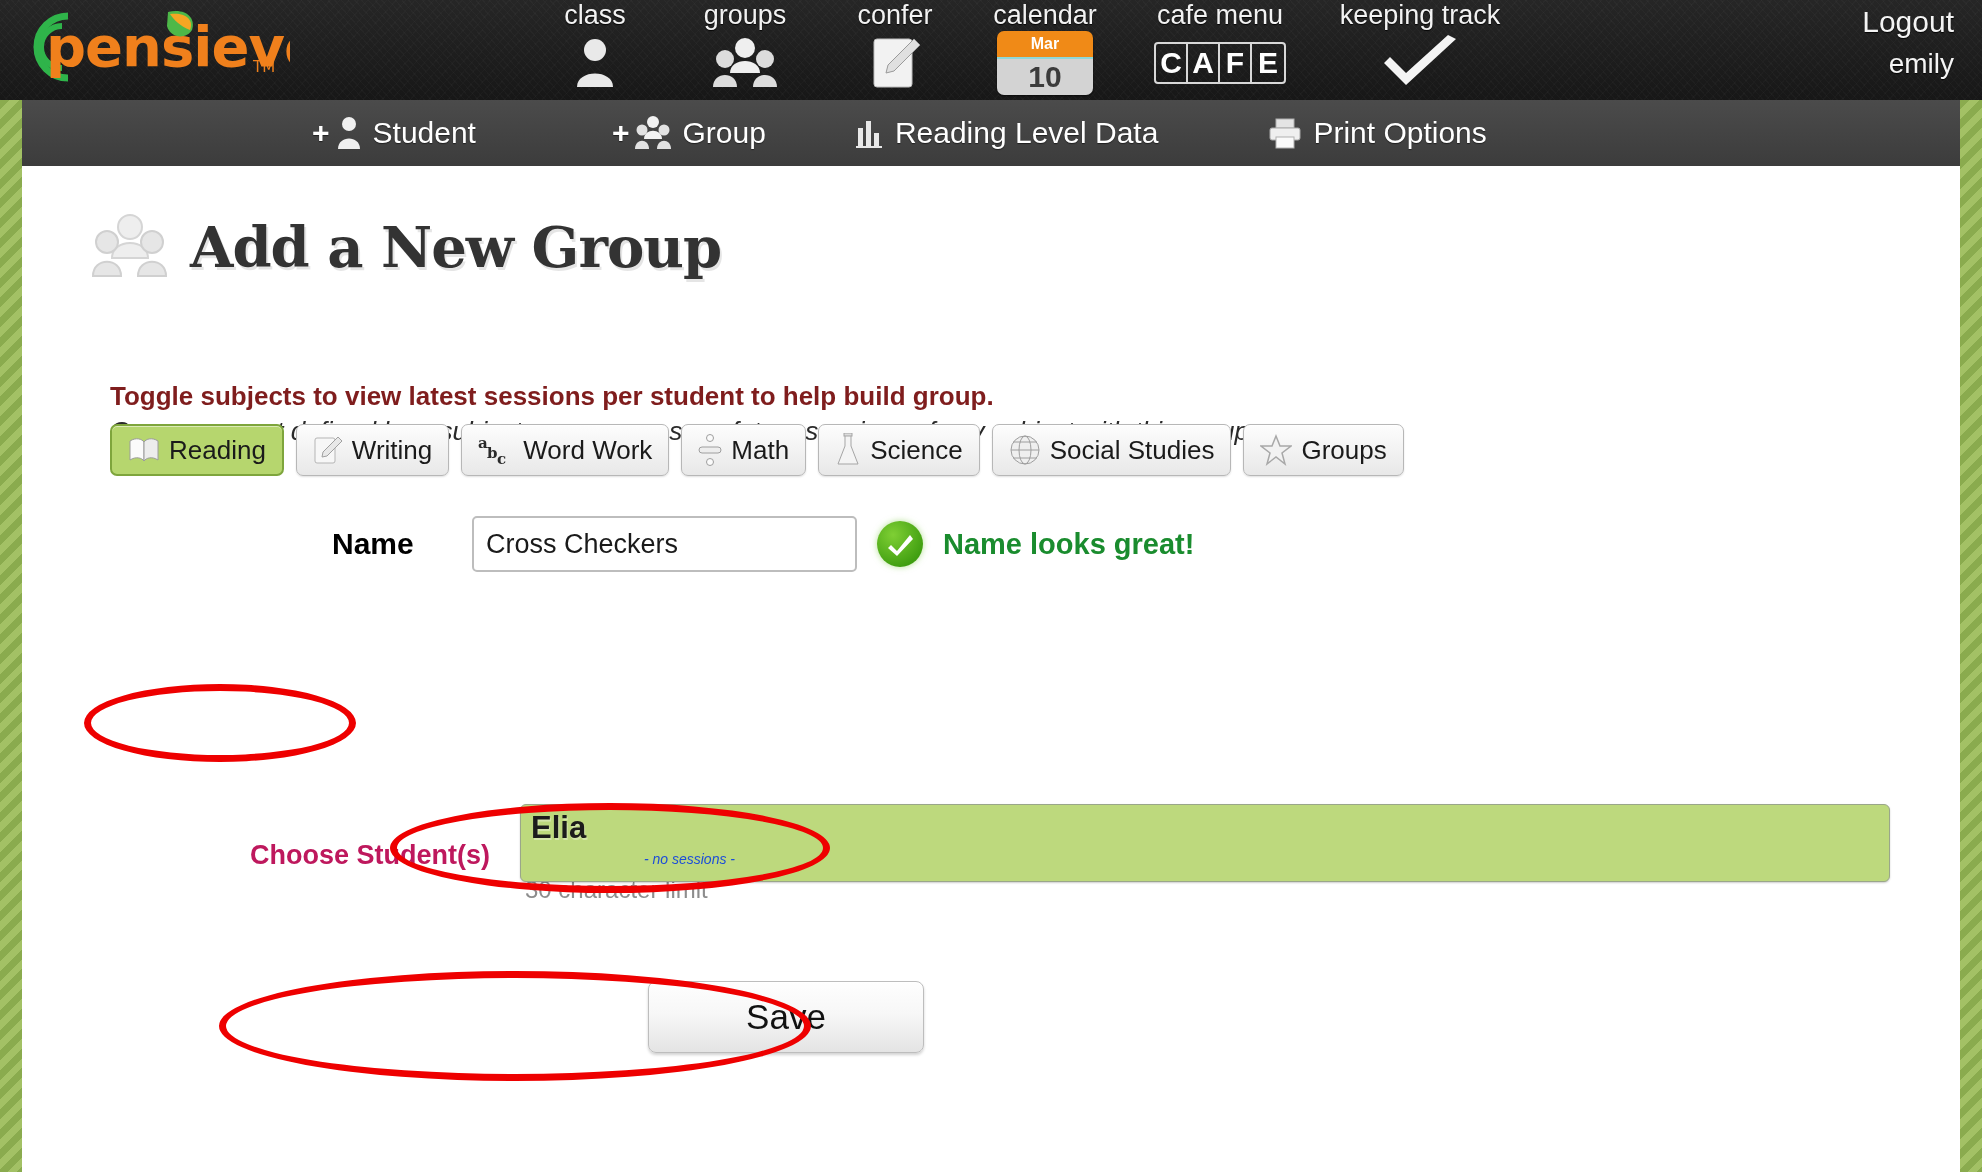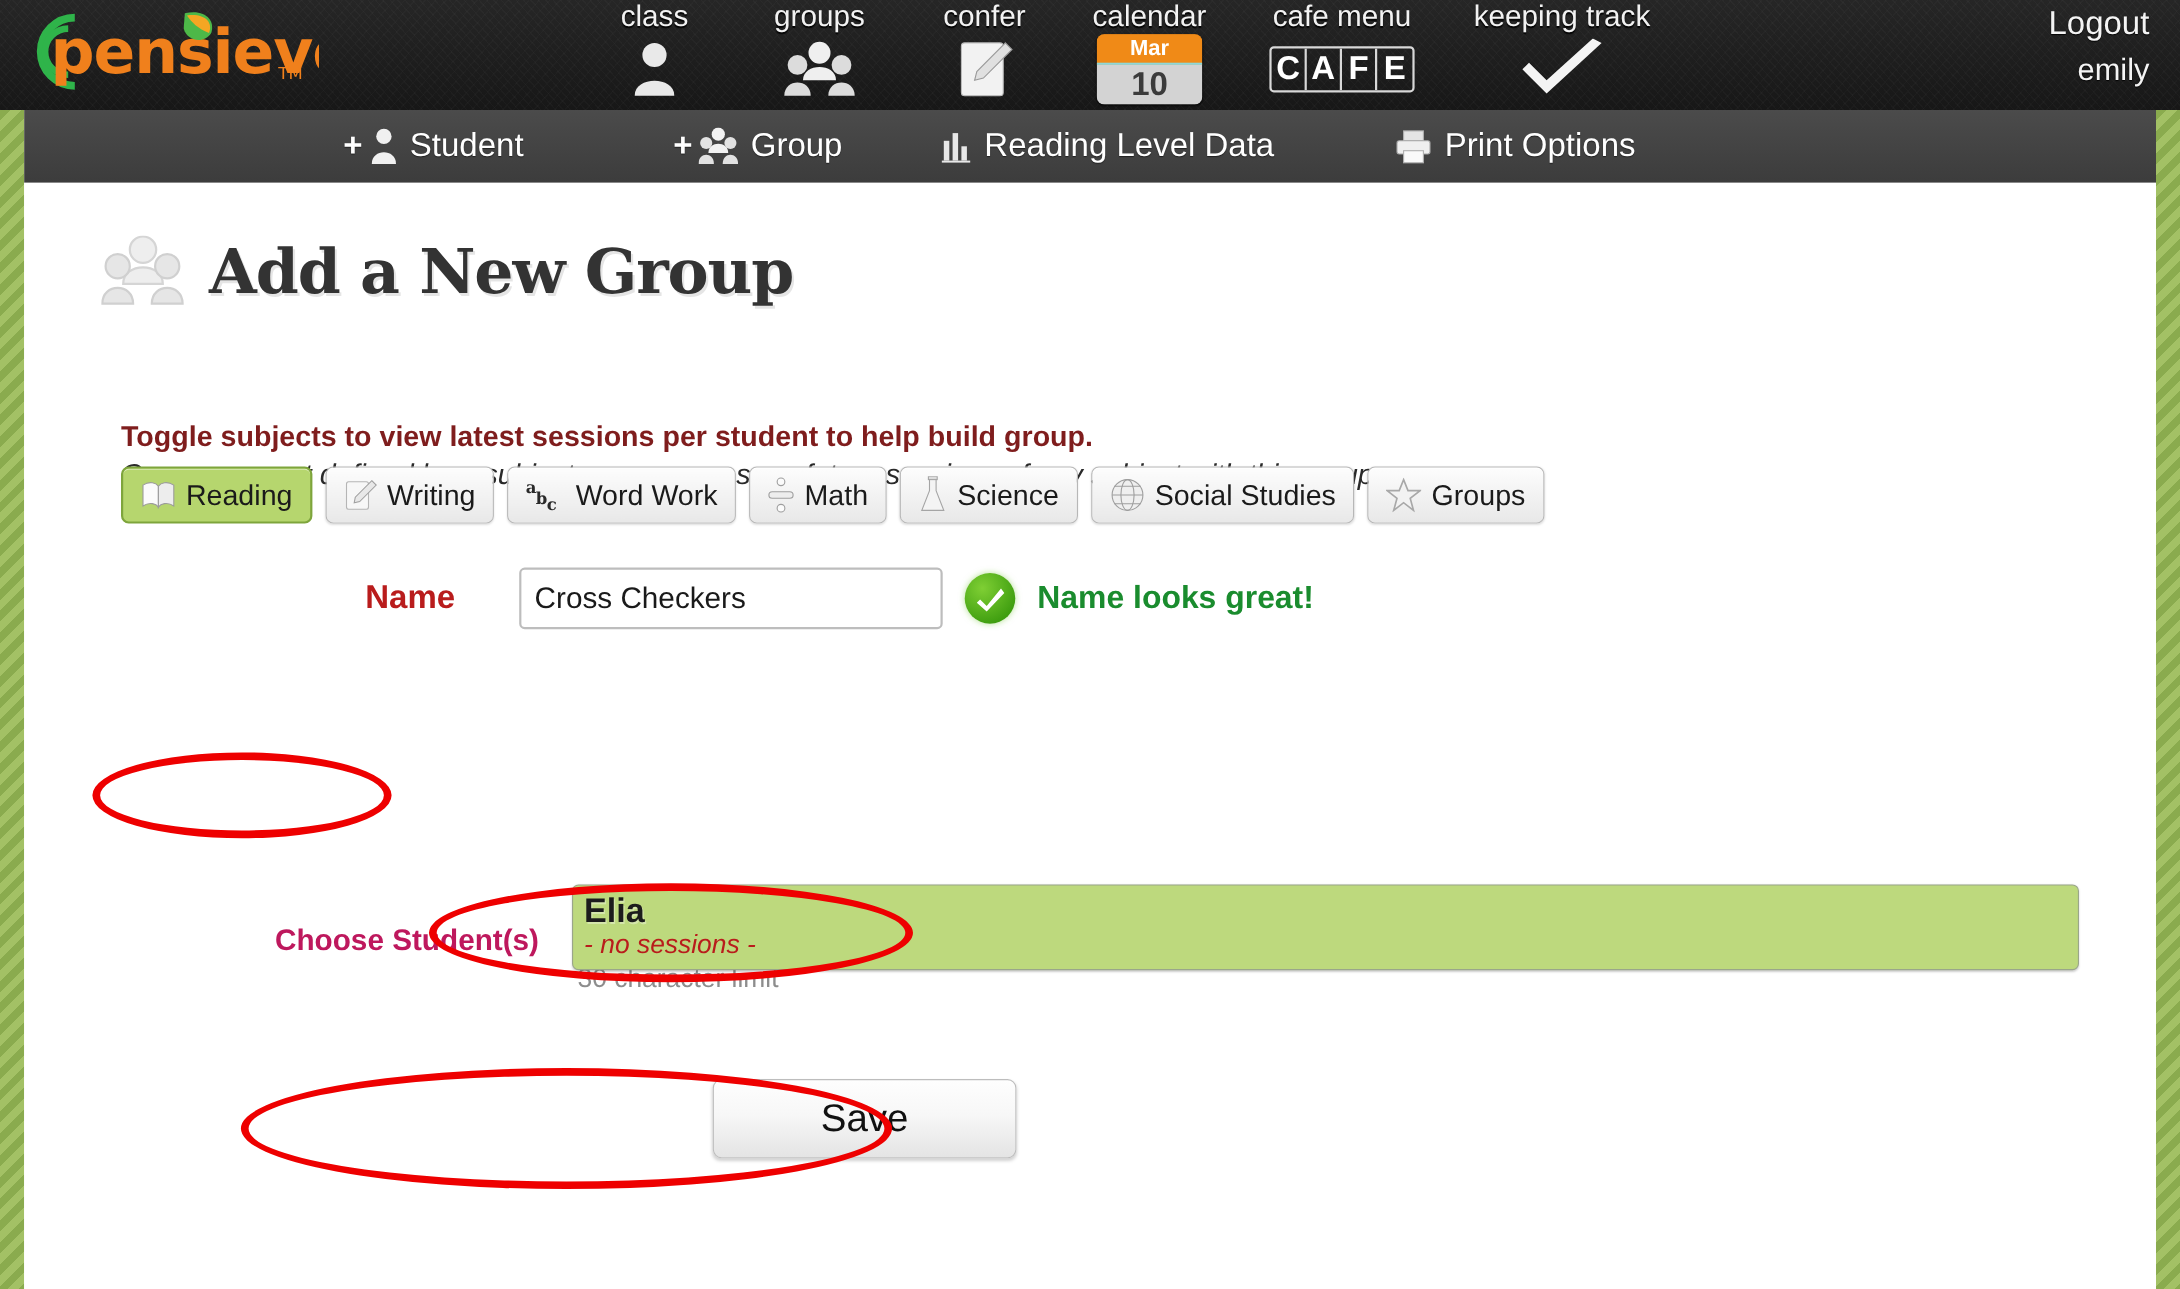--- a/index.html
+++ b/index.html
@@ -85,21 +85,21 @@
   
   .cal {
     width: 96px;
     border-radius: 7px;
     overflow: hidden;
     box-shadow: 0 1px 2px rgba(0,0,0,0.6);
   }
   .cal-m {
     background: #f08a17;
     color: #fff;
-    font-size: 20px;
+    font-size: 16px;
     font-weight: bold;
     line-height: 26px;
     border-bottom: 2px solid #8fd8d8;
   }
   .cal-d {
     background: #d3d3d3;
     color: #3b3b3b;
     font-size: 30px;
     font-weight: bold;
     line-height: 36px;
@@ -251,21 +251,21 @@
   .name-row {
     position: absolute;
     left: 310px; top: 350px;
     display: flex;
     align-items: center;
     gap: 20px;
   }
   .name-label {
     font-size: 30px;
     font-weight: bold;
-    color: #b91c1c;
+    color: #000000;
     width: 120px;
     text-align: left;
   }
   .name-input {
     width: 385px;
     height: 56px;
     border: 2px solid #bdbdbd;
     border-radius: 5px;
     background: #fff;
     font-size: 27px;
@@ -330,24 +330,24 @@
     cursor: pointer;
   }
   .student-name {
     font-size: 31px;
     font-weight: bold;
     color: #1c1c1c;
     line-height: 34px;
     text-shadow: 1px 2px 0 rgba(255,255,255,0.35);
   }
   .student-sessions {
-    font-size: 24px;
+    font-size: 14px;
     font-style: italic;
-    color: #b91c1c;
-    text-align: left;
+    color: #1d4ed8;
+    text-align: right;
     line-height: 28px;
   }
 
   
   .save-btn {
     position: absolute;
     left: 626px; top: 815px;
     width: 276px;
     height: 72px;
     border: 1px solid #bdbdbd;

